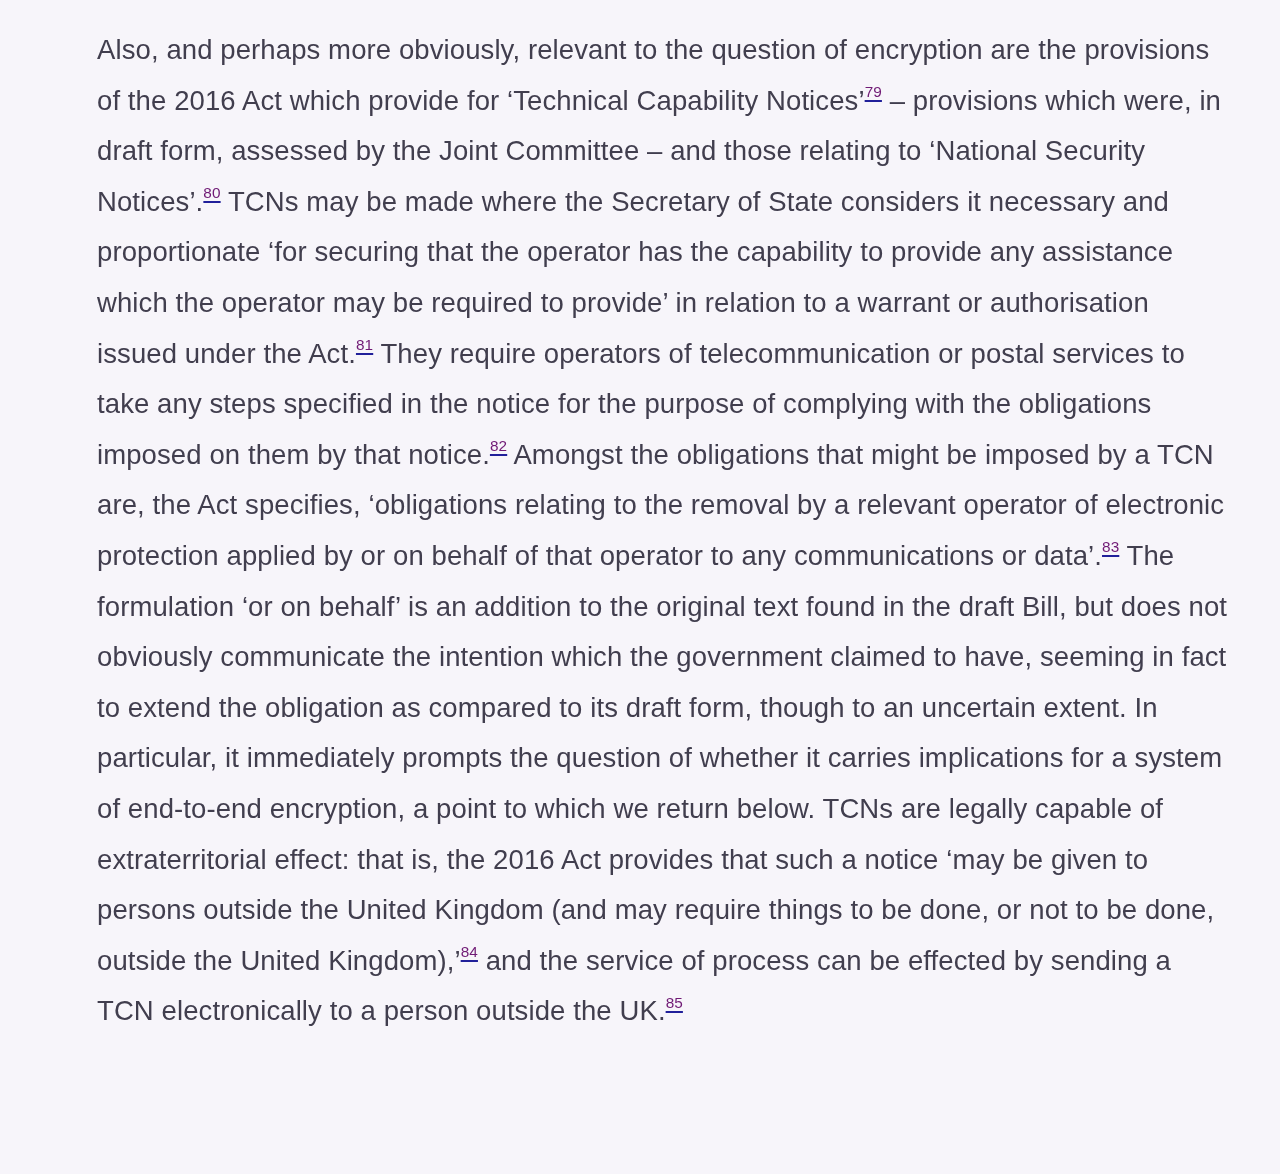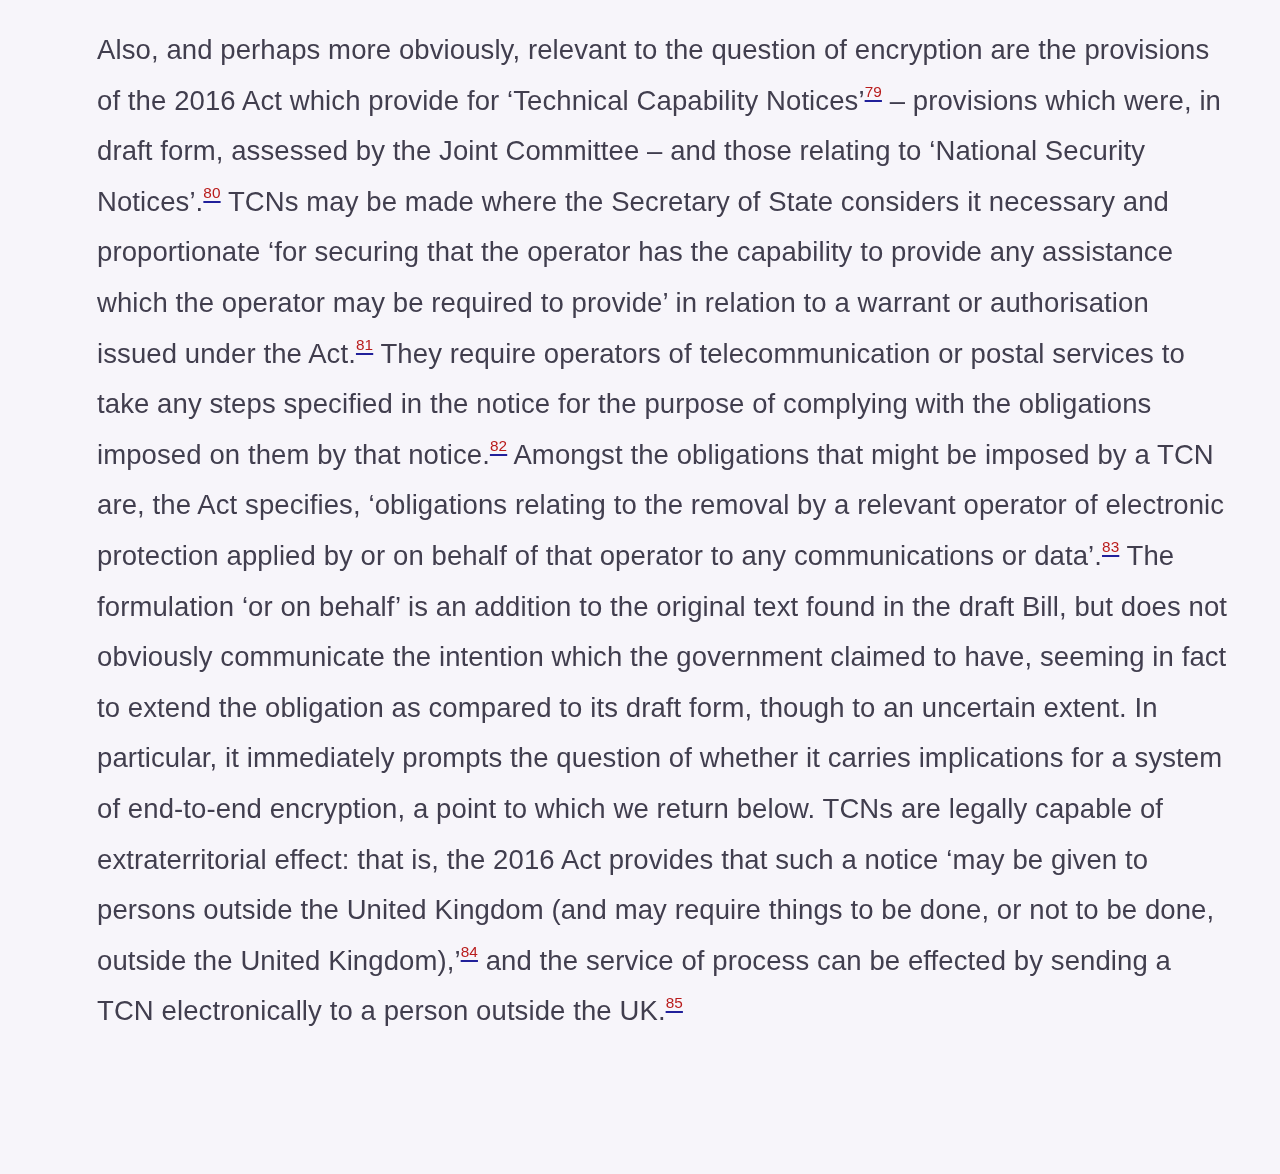--- a/index.html
+++ b/index.html
@@ -32,21 +32,21 @@
     text-align: left;
     letter-spacing: 0.1px;
   }
   sup.fn-sup {
     vertical-align: baseline;
     position: relative;
     top: -0.55em;
     line-height: 0;
   }
   a.fn-link {
-    color: #b91c1c;
+    color: #701a75;
     font-size: 0.67em;
     text-decoration: underline;
     text-decoration-color: #21209a;
     text-decoration-thickness: 2px;
     text-underline-offset: 3px;
     cursor: pointer;
   }
 </style>
 </head>
 <body>

